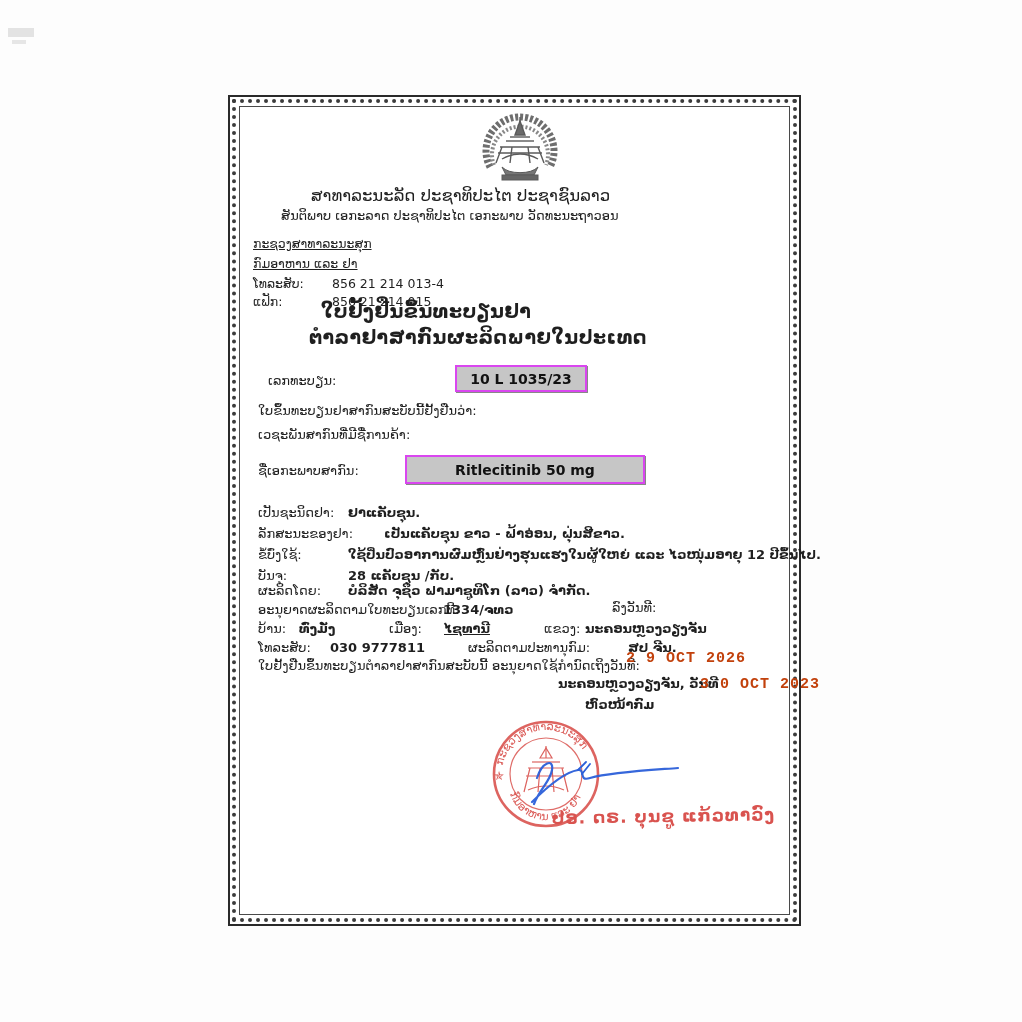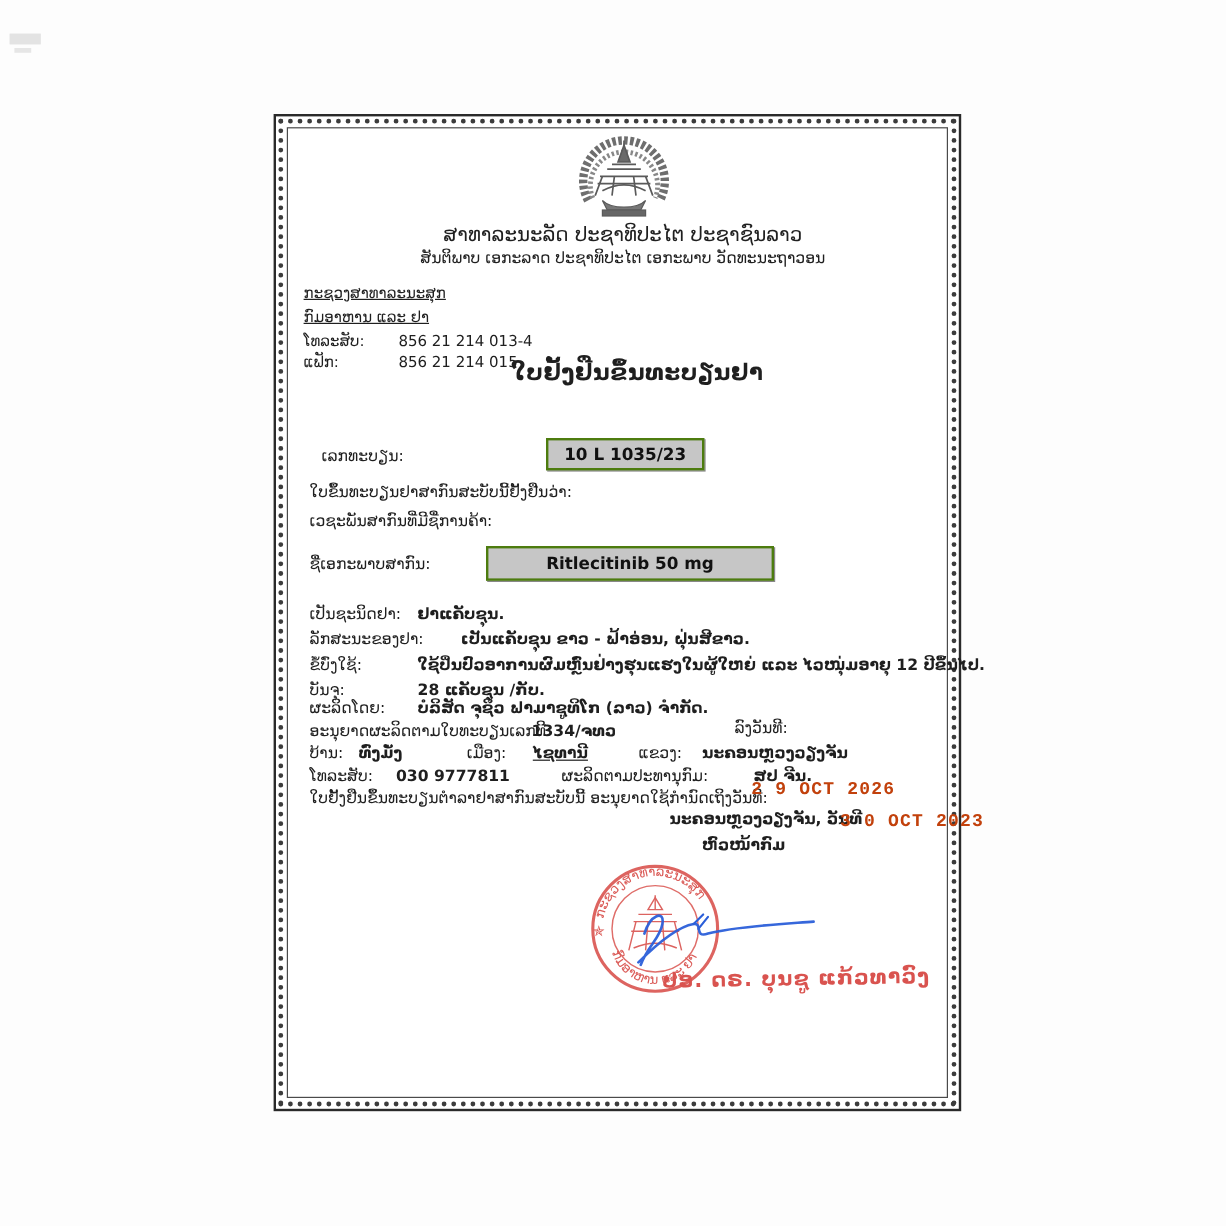--- a/index.html
+++ b/index.html
@@ -17,32 +17,32 @@
 
   
   .frame{
     position:absolute;left:228px;top:95px;width:573px;height:831px;
     border:2px solid #2a2a2a;background:#ffffff;box-sizing:border-box;
   }
   .frame .band{position:absolute;inset:2px;border:4px dotted #3c3c3c;pointer-events:none;}
   .frame .innerline{position:absolute;inset:9px;border:1px solid #4a4a4a;pointer-events:none;}
 
   .abs{position:absolute;white-space:nowrap;}
-  .c{text-align:center;}
+  .c{text-align:left;}
   .b{font-weight:bold;}
   .u{text-decoration:underline;}
   .sm{font-size:12.5px;}
   .md{font-size:13px;}
   .lg{font-size:16.5px;}
   .title{font-size:19px;font-weight:bold;letter-spacing:.5px;}
 
   .graybox{
     position:absolute;
     background:#c6c6c6;
-    border:2px solid #4d7c0f;
+    border:2px solid #d946ef;
     display:flex;align-items:center;justify-content:center;
     font-weight:bold;font-size:14px;color:#111;
     box-sizing:border-box;
     box-shadow:1px 1px 0 #888;
   }
   .reddate{
     color:#c2410c;font-family:Liberation Mono, monospace;
     font-weight:bold;font-size:15px;letter-spacing:1px;
   }
   .signer-name{
@@ -91,20 +91,21 @@
   <div class="abs c md" style="left:281px;top:208px;width:476px;">ສັນຕິພາບ ເອກະລາດ ປະຊາທິປະໄຕ ເອກະພາບ ວັດທະນະຖາວອນ</div>
 
   <div class="abs sm u" style="left:253px;top:236px;">ກະຊວງສາທາລະນະສຸກ</div>
   <div class="abs sm u" style="left:253px;top:256px;">ກົມອາຫານ ແລະ ຢາ</div>
   <div class="abs sm" style="left:253px;top:276px;">ໂທລະສັບ:</div>
   <div class="abs sm" style="left:332px;top:276px;">856 21 214 013-4</div>
   <div class="abs sm" style="left:253px;top:294px;">ແຟັກ:</div>
   <div class="abs sm" style="left:332px;top:294px;">856 21 214 015</div>
 
   <div class="abs c title" style="left:321px;top:300px;width:420px;">ໃບຢັ້ງຢືນຂຶ້ນທະບຽນຢາ</div>
+  <div class="abs c title" style="left:309px;top:326px;width:420px;">ຕຳລາຢາສາກົນຜະລິດພາຍໃນປະເທດ</div>
 
   <div class="abs md" style="left:268px;top:373px;">ເລກທະບຽນ:</div>
   <div class="graybox" style="left:455px;top:365px;width:132px;height:27px;">
     <span>10 L 1035/23</span>
   </div>
 
   <div class="abs md" style="left:258px;top:403px;">ໃບຂຶ້ນທະບຽນຢາສາກົນສະບັບນີ້ຢັ້ງຢືນວ່າ:</div>
 
   <div class="abs md" style="left:258px;top:427px;">ເວຊະພັນສາກົນທີ່ມີຊື່ການຄ້າ:</div>
 
@@ -129,21 +130,21 @@
   <div class="abs md b" style="left:348px;top:583px;">ບໍລິສັດ ຈຸຊິວ ຟາມາຊູທິໂກ (ລາວ) ຈຳກັດ.</div>
 
   <div class="abs md" style="left:258px;top:602px;">ອະນຸຍາດຜະລິດຕາມໃບທະບຽນເລກທີ:</div>
   <div class="abs md b" style="left:443px;top:602px;">1334/ຈທວ</div>
   <div class="abs md" style="left:612px;top:600px;">ລົງວັນທີ:</div>
 
   <div class="abs md" style="left:258px;top:621px;">ບ້ານ:</div>
   <div class="abs md b" style="left:299px;top:621px;">ທົ່ງມັ່ງ</div>
   <div class="abs md" style="left:389px;top:621px;">ເມືອງ:</div>
   <div class="abs md b" style="left:444px;top:621px;text-decoration:underline;">ໄຊທານີ</div>
-  <div class="abs md" style="left:532px;top:621px;">ແຂວງ:</div>
+  <div class="abs md" style="left:544px;top:621px;">ແຂວງ:</div>
   <div class="abs md b" style="left:585px;top:621px;">ນະຄອນຫຼວງວຽງຈັນ</div>
 
   <div class="abs md" style="left:258px;top:640px;">ໂທລະສັບ:</div>
   <div class="abs md b" style="left:330px;top:640px;">030 9777811</div>
   <div class="abs md" style="left:468px;top:640px;">ຜະລິດຕາມປະທານຸກົມ:</div>
   <div class="abs md b" style="left:628px;top:640px;">ສປ ຈີນ.</div>
 
   <div class="abs md" style="left:258px;top:658px;">ໃບຢັ້ງຢືນຂຶ້ນທະບຽນຕຳລາຢາສາກົນສະບັບນີ້ ອະນຸຍາດໃຊ້ກຳນົດເຖິງວັນທີ:</div>
   <div class="abs reddate" style="left:626px;top:650px;">2 9 OCT 2026</div>
 

